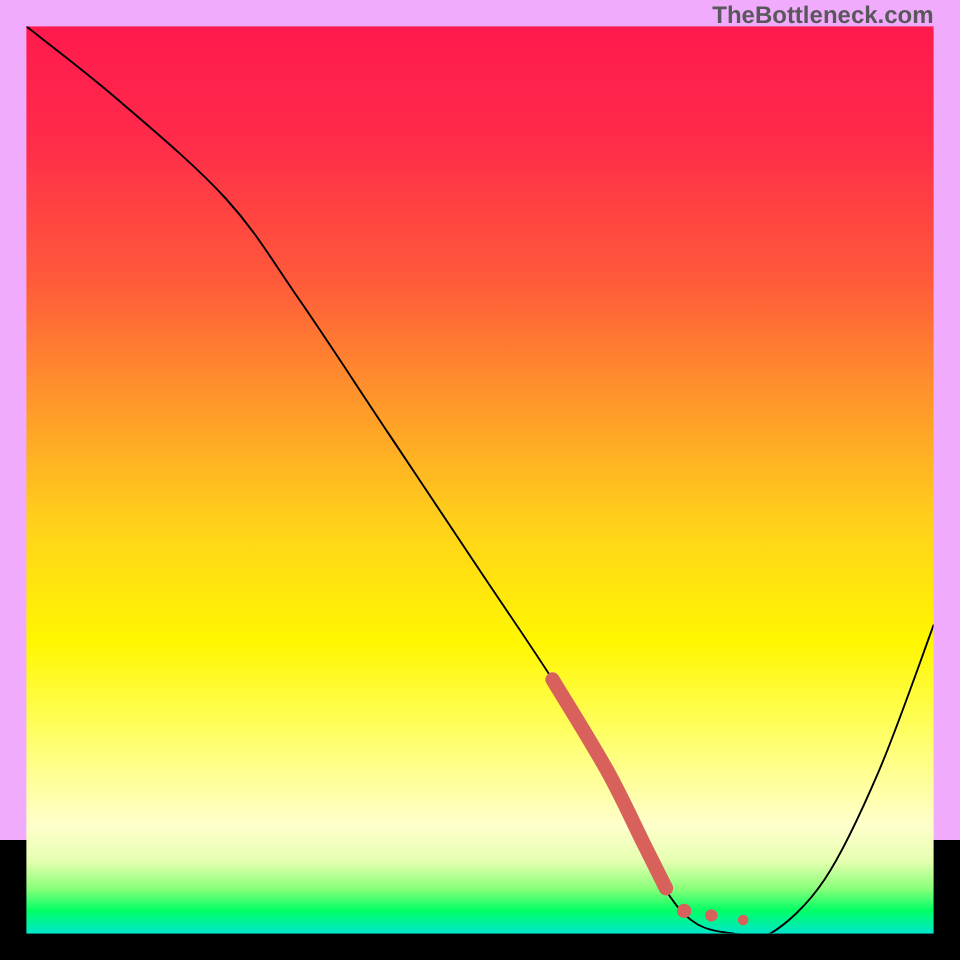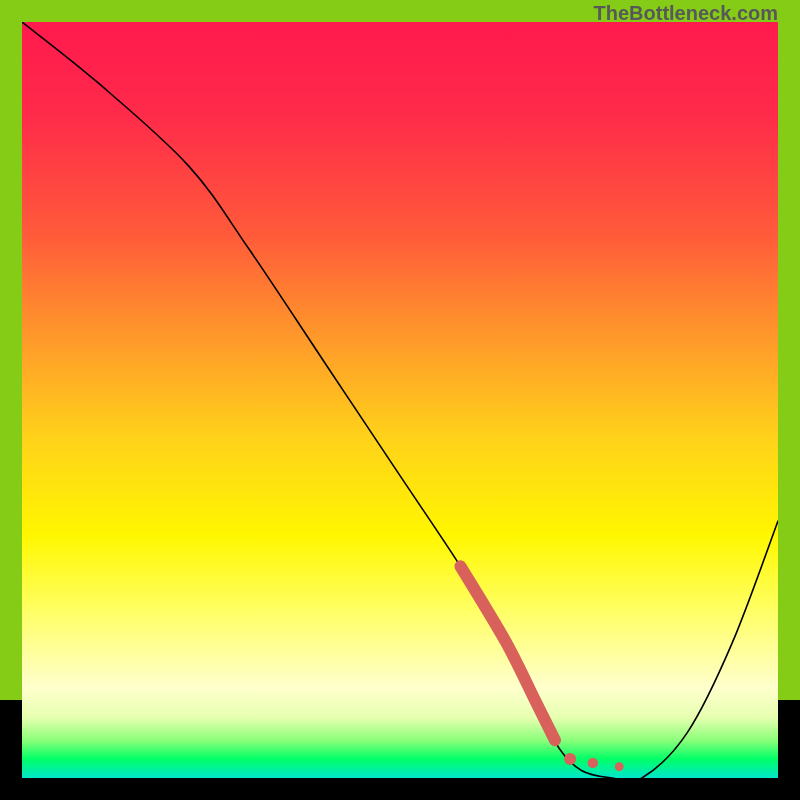--- a/index.html
+++ b/index.html
@@ -1,21 +1,21 @@
 <!DOCTYPE html>
 <html><head>
 <meta charset="utf-8">
 <style>
   * { margin: 0; padding: 0; box-sizing: border-box; }
   html, body { width: 800px; height: 800px; overflow: hidden; background: #000; }
   .frame {
     position: relative;
     width: 800px;
     height: 700px;
-    background: #84cc16;
+    background: #f0abfc;
   }
   .plot {
     position: absolute;
     left: 22px;
     top: 22px;
     width: 756px;
     height: 756px;
     background: linear-gradient(
       to bottom,
       #ff1a4d 0%,

